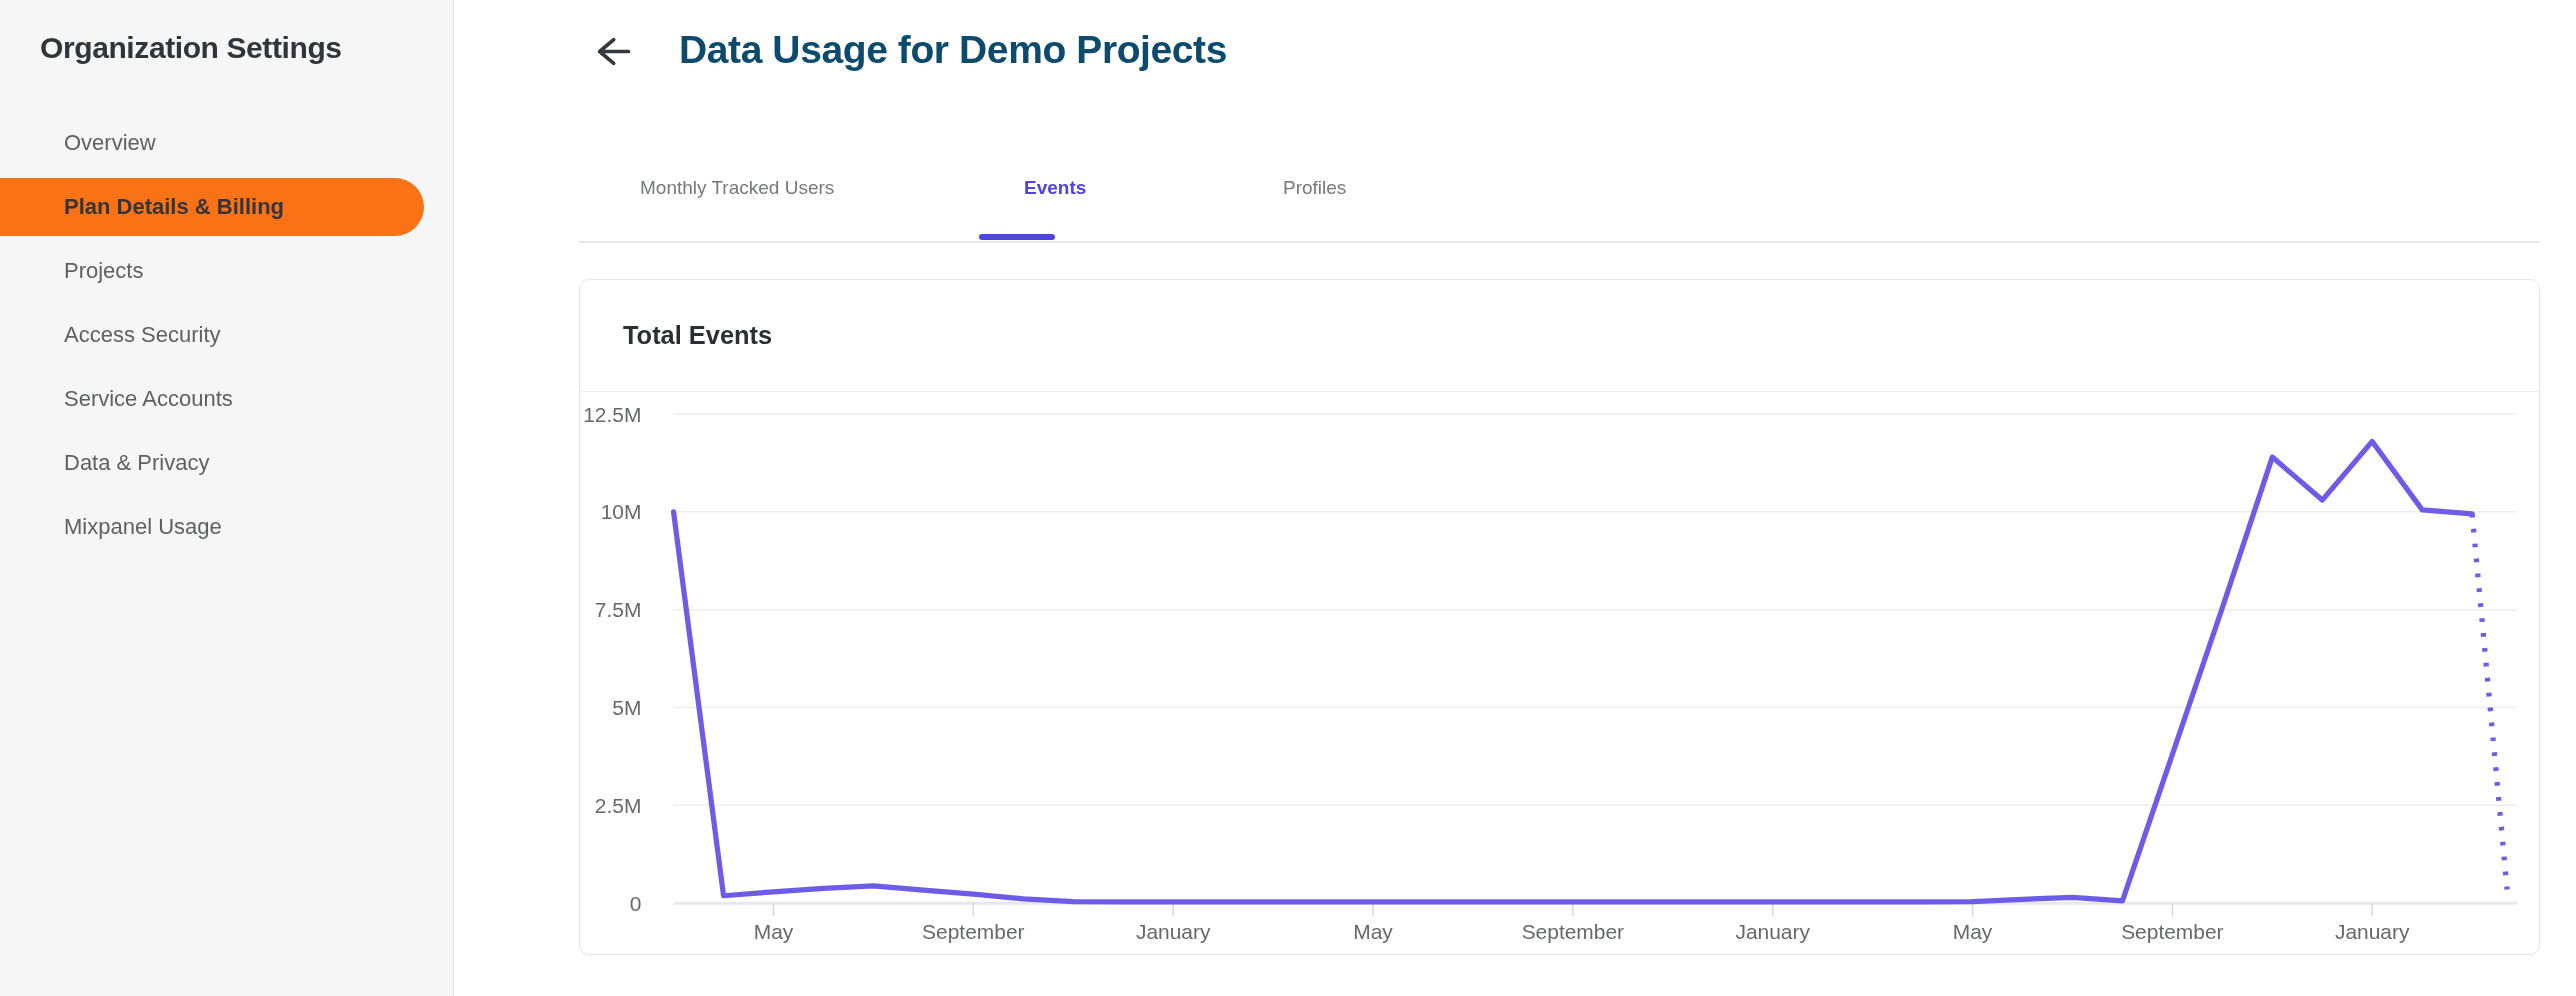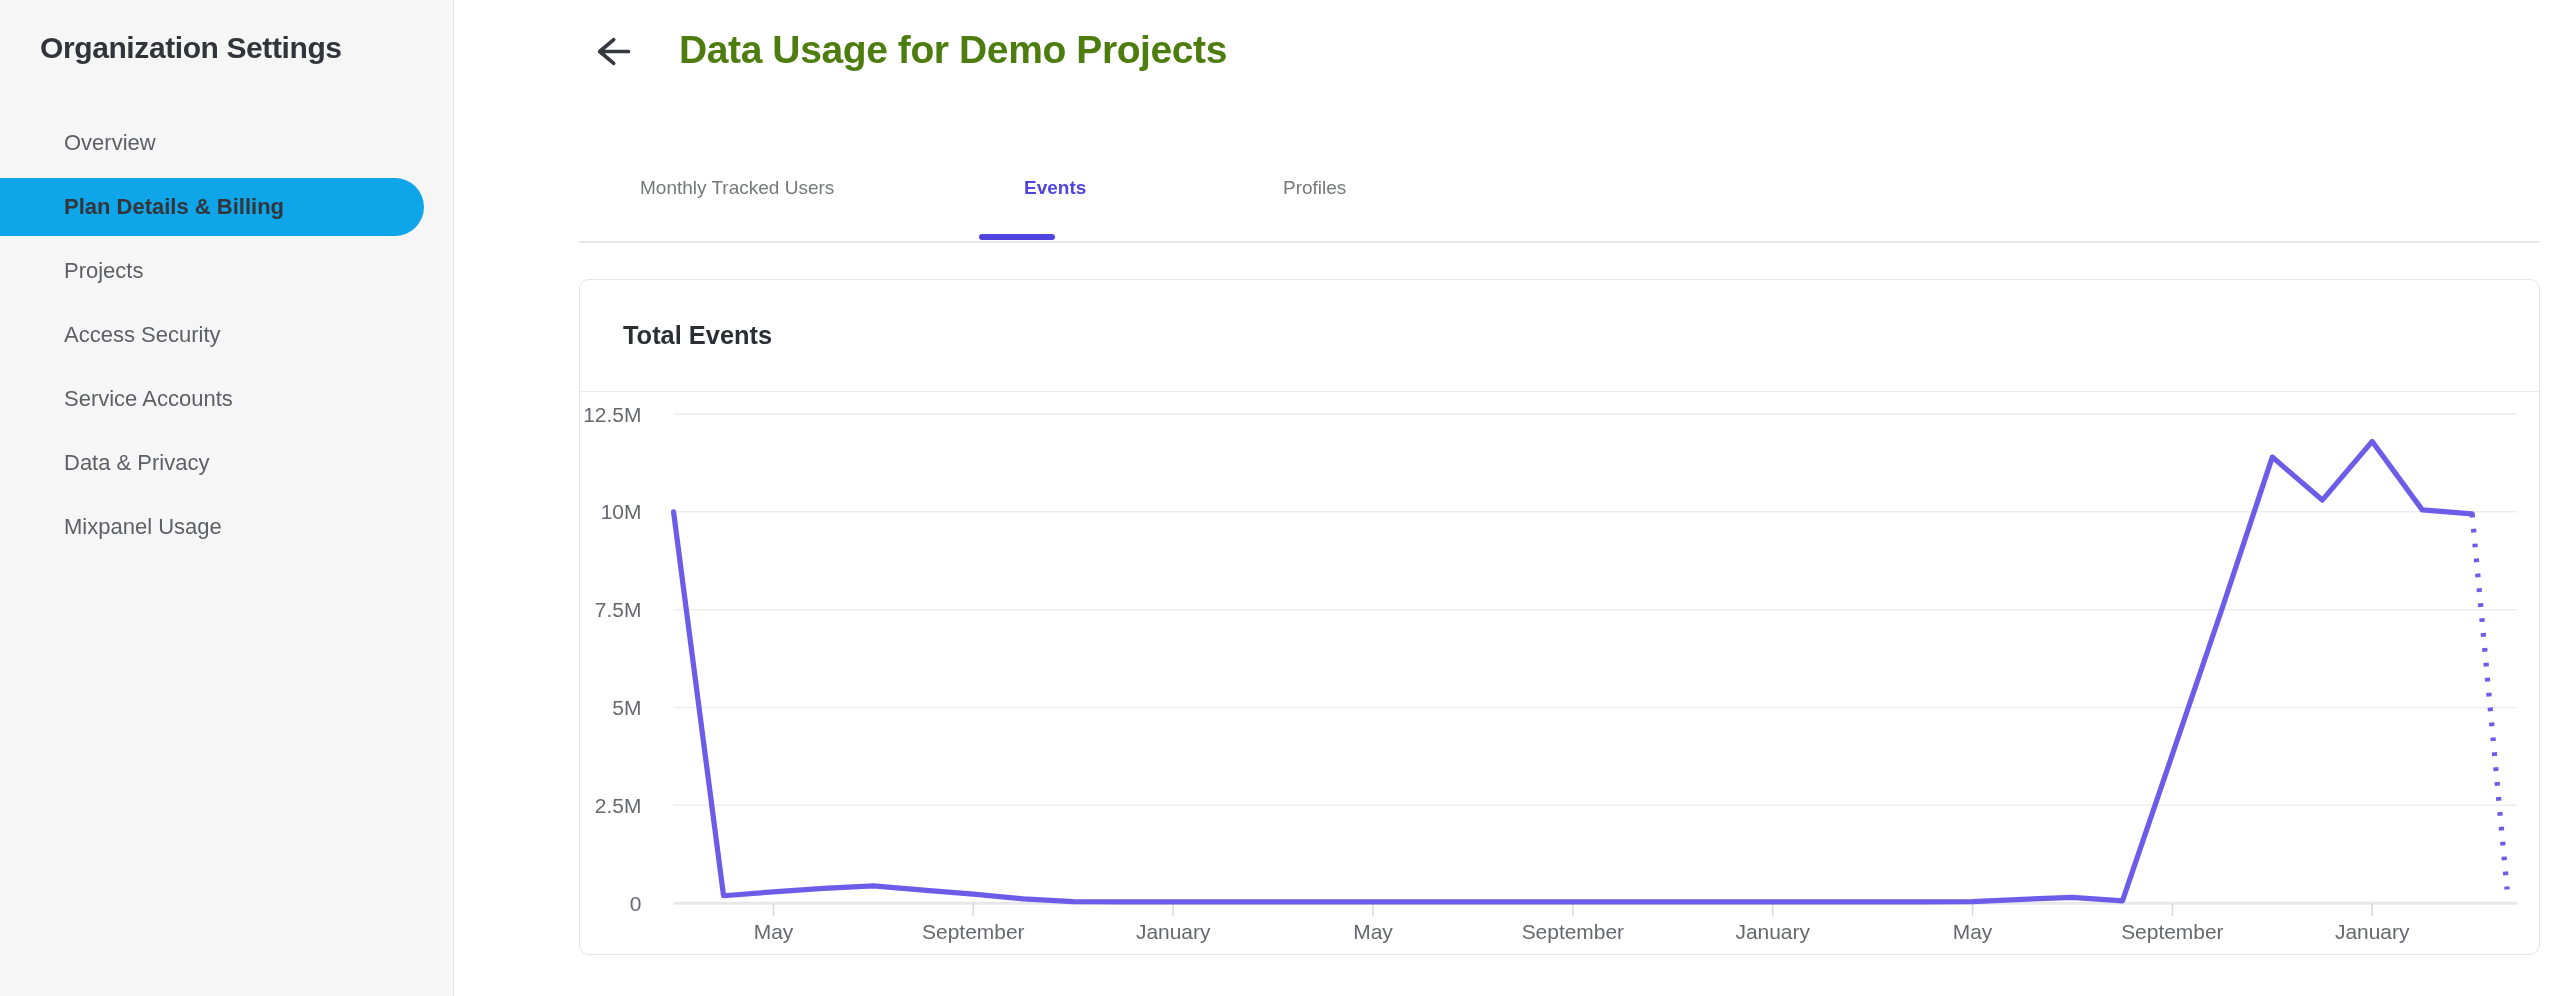--- a/index.html
+++ b/index.html
@@ -20,32 +20,32 @@
     white-space:nowrap;
     text-align:right;
   }
   .nav{position:absolute;top:111px;left:0;width:366px;}
   .nav-item{
     height:64px;display:flex;align-items:center;
     padding-left:64px;box-sizing:border-box;
     font-size:22px;color:#5f6064;cursor:pointer;white-space:nowrap;
   }
   .nav-item.active{
-    background:#0ea5e9;border-radius:0 30px 30px 0;
+    background:#f97316;border-radius:0 30px 30px 0;
     width:424px;height:58px;margin:2.8px 0;
     color:#33353a;font-weight:600;
   }
   
   .back-btn{
     position:absolute;left:590px;top:33px;width:43px;height:37px;
     background:none;border:none;padding:0;cursor:pointer;
   }
   .page-title{
     position:absolute;left:679px;top:28.4px;margin:0;
-    font-size:39px;font-weight:700;color:#4d7c0f;letter-spacing:-0.4px;
+    font-size:39px;font-weight:700;color:#0c4a6e;letter-spacing:-0.4px;
     white-space:nowrap;
   }
   
   .tab{
     position:absolute;top:177px;font-size:19px;color:#77787c;
     cursor:pointer;white-space:nowrap;margin-left:44px;
   }
   .tab.active{color:#4f44e0;font-weight:700;}
   .tabs-divider{
     position:absolute;left:579px;top:241px;width:1961px;height:1.5px;

